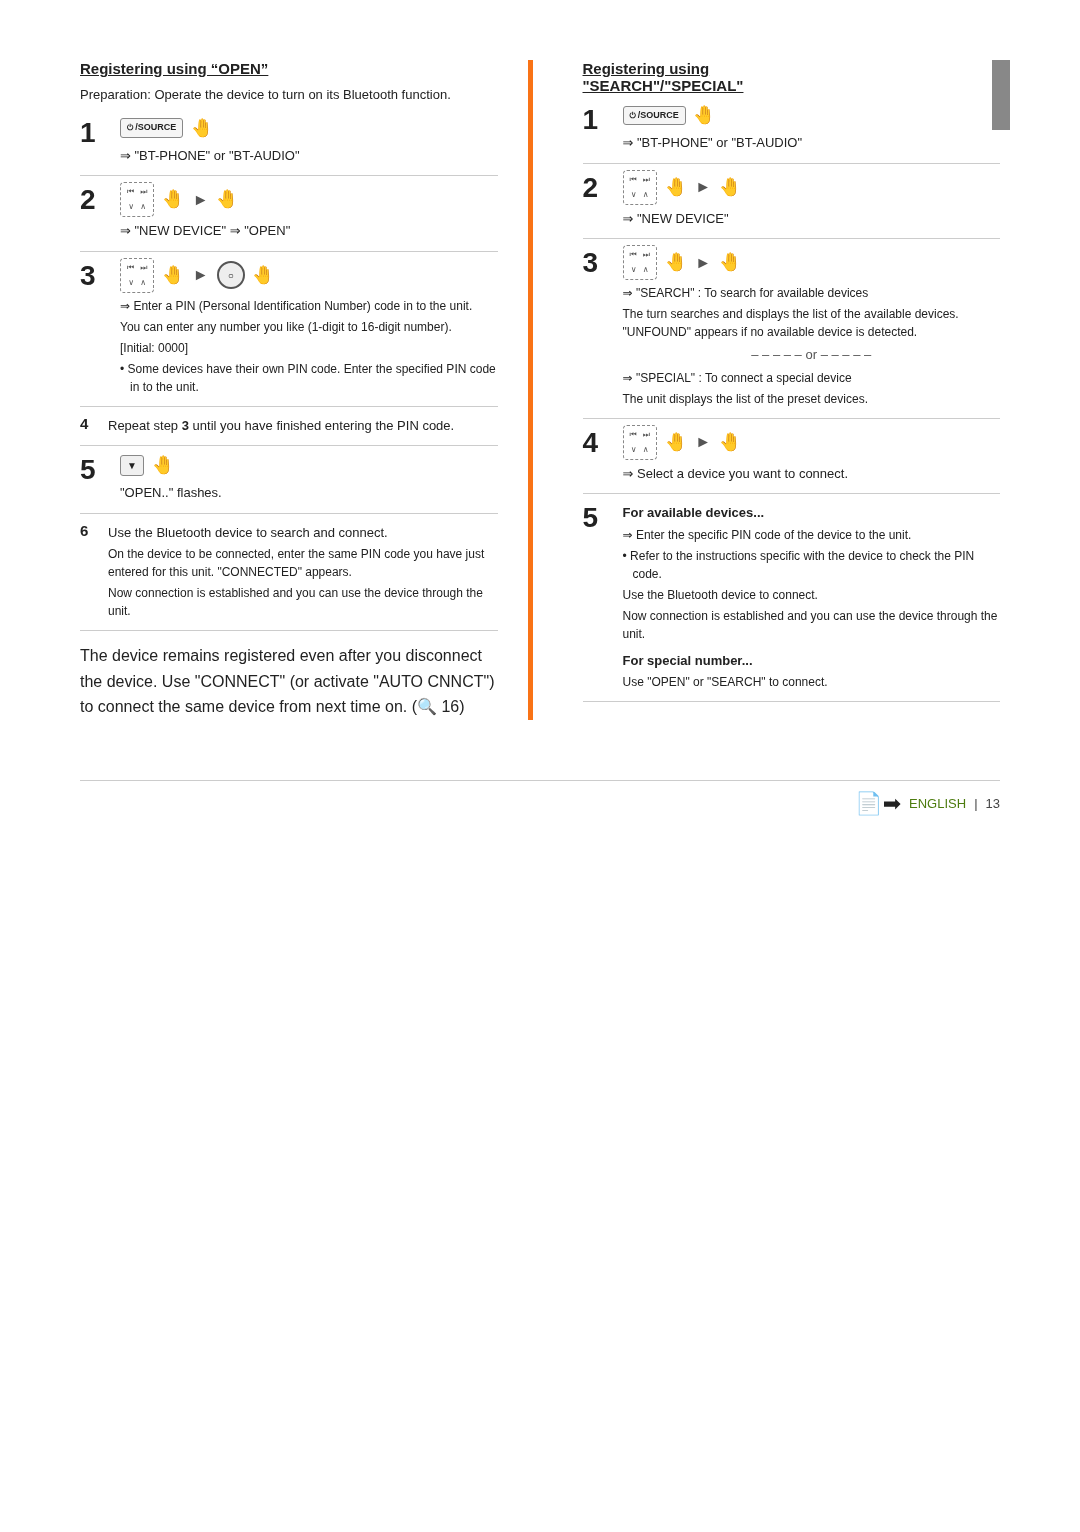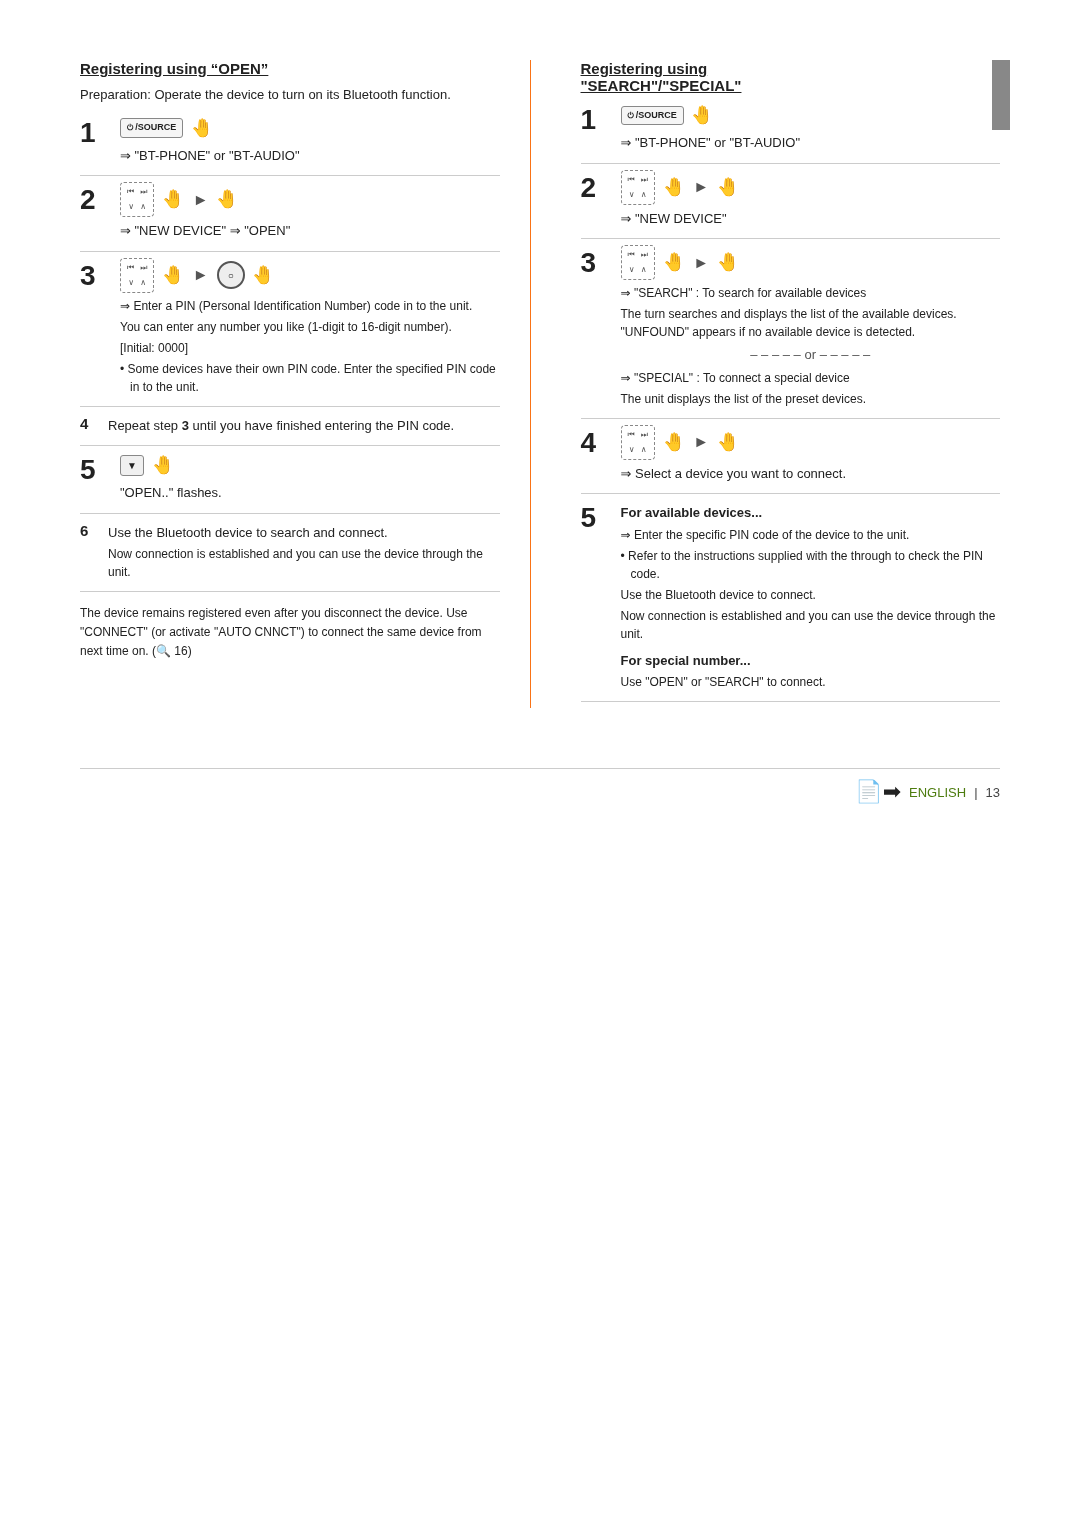--- a/index.html
+++ b/index.html
@@ -12,21 +12,21 @@
       min-height: 1532px;
       padding: 60px 80px 60px 80px;
     }
     .page-layout {
       display: flex;
       gap: 40px;
       width: 100%;
     }
     .col-left {
       flex: 1;
-      border-right: 1px solid #f97316;
+      border-right: 5px solid #f97316;
       padding-right: 30px;
     }
     .col-right {
       flex: 1;
       padding-left: 10px;
       position: relative;
     }
     .section-title {
       font-size: 15px;
       font-weight: bold;
@@ -135,21 +135,21 @@
     .step-note {
       font-size: 12px;
       margin-top: 3px;
       line-height: 1.5;
     }
     .bullet {
       padding-left: 10px;
       text-indent: -10px;
     }
     .footer-note {
-      font-size: 12px;
+      font-size: 16px;
       line-height: 1.6;
       margin-top: 12px;
     }
     .gray-bar {
       position: absolute;
       top: 0;
       right: -10px;
       width: 18px;
       height: 70px;
       background: #888;
@@ -265,20 +265,21 @@
           <span class="hand-icon">🤚</span>
         </div>
         <div class="step-desc">"OPEN.." flashes.</div>
       </div>
     </div>
 
     <div class="step-row">
       <div class="step-num-small">6</div>
       <div class="step-content">
         <div class="step-desc">Use the Bluetooth device to search and connect.</div>
+        <div class="step-note">On the device to be connected, enter the same PIN code you have just entered for this unit. "CONNECTED" appears.</div>
         <div class="step-note">Now connection is established and you can use the device through the unit.</div>
       </div>
     </div>
 
     <div class="footer-note">
       The device remains registered even after you disconnect the device. Use "CONNECT" (or activate "AUTO CNNCT") to connect the same device from next time on. (🔍 16)
     </div>
   </div>
 
   <div class="col-right">
@@ -366,21 +367,21 @@
         </div>
         <div class="step-desc">⇒ Select a device you want to connect.</div>
       </div>
     </div>
 
     <div class="step-row">
       <div class="step-num-big">5</div>
       <div class="step-content">
         <div class="step-desc"><strong>For available devices...</strong></div>
         <div class="step-note">⇒ Enter the specific PIN code of the device to the unit.</div>
-        <div class="step-note bullet">• Refer to the instructions supplied with the through to check the PIN code.</div>
+        <div class="step-note bullet">• Refer to the instructions specific with the device to check the PIN code.</div>
         <div class="step-note">Use the Bluetooth device to connect.</div>
         <div class="step-note">Now connection is established and you can use the device through the unit.</div>
         <div style="margin-top:8px;">
           <div class="step-desc"><strong>For special number...</strong></div>
           <div class="step-note">Use "OPEN" or "SEARCH" to connect.</div>
         </div>
       </div>
     </div>
 
   </div>

